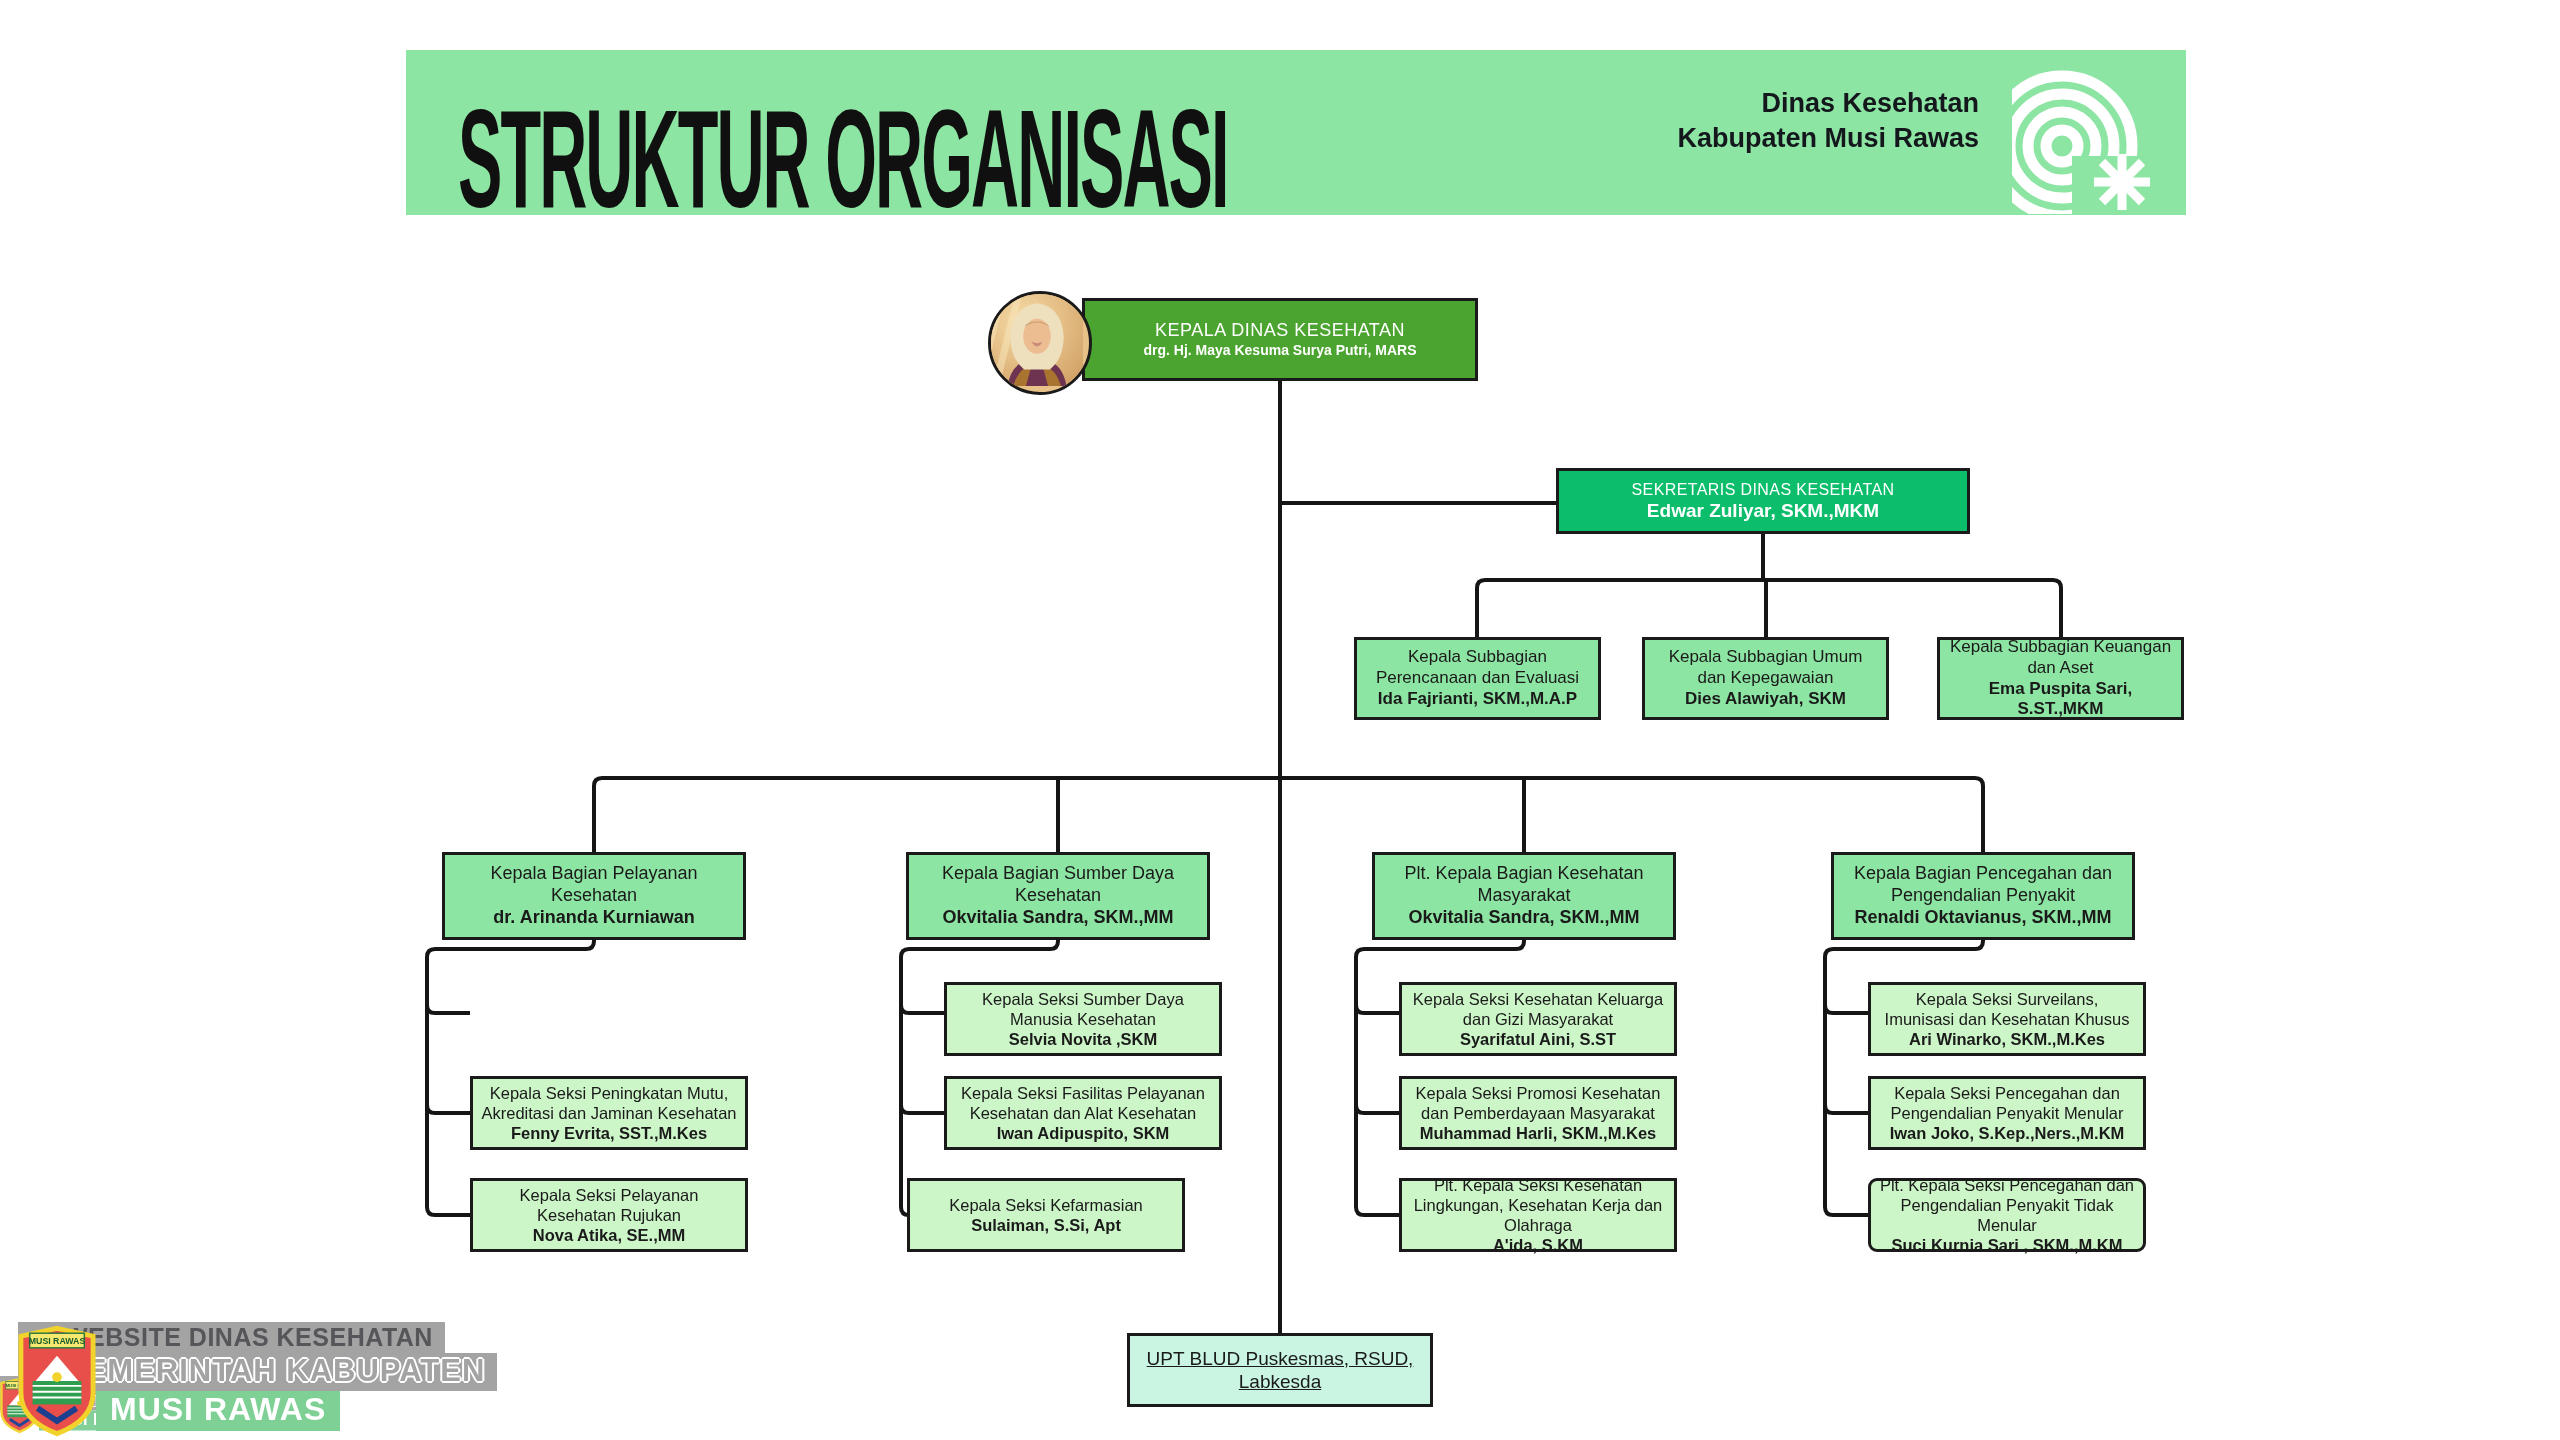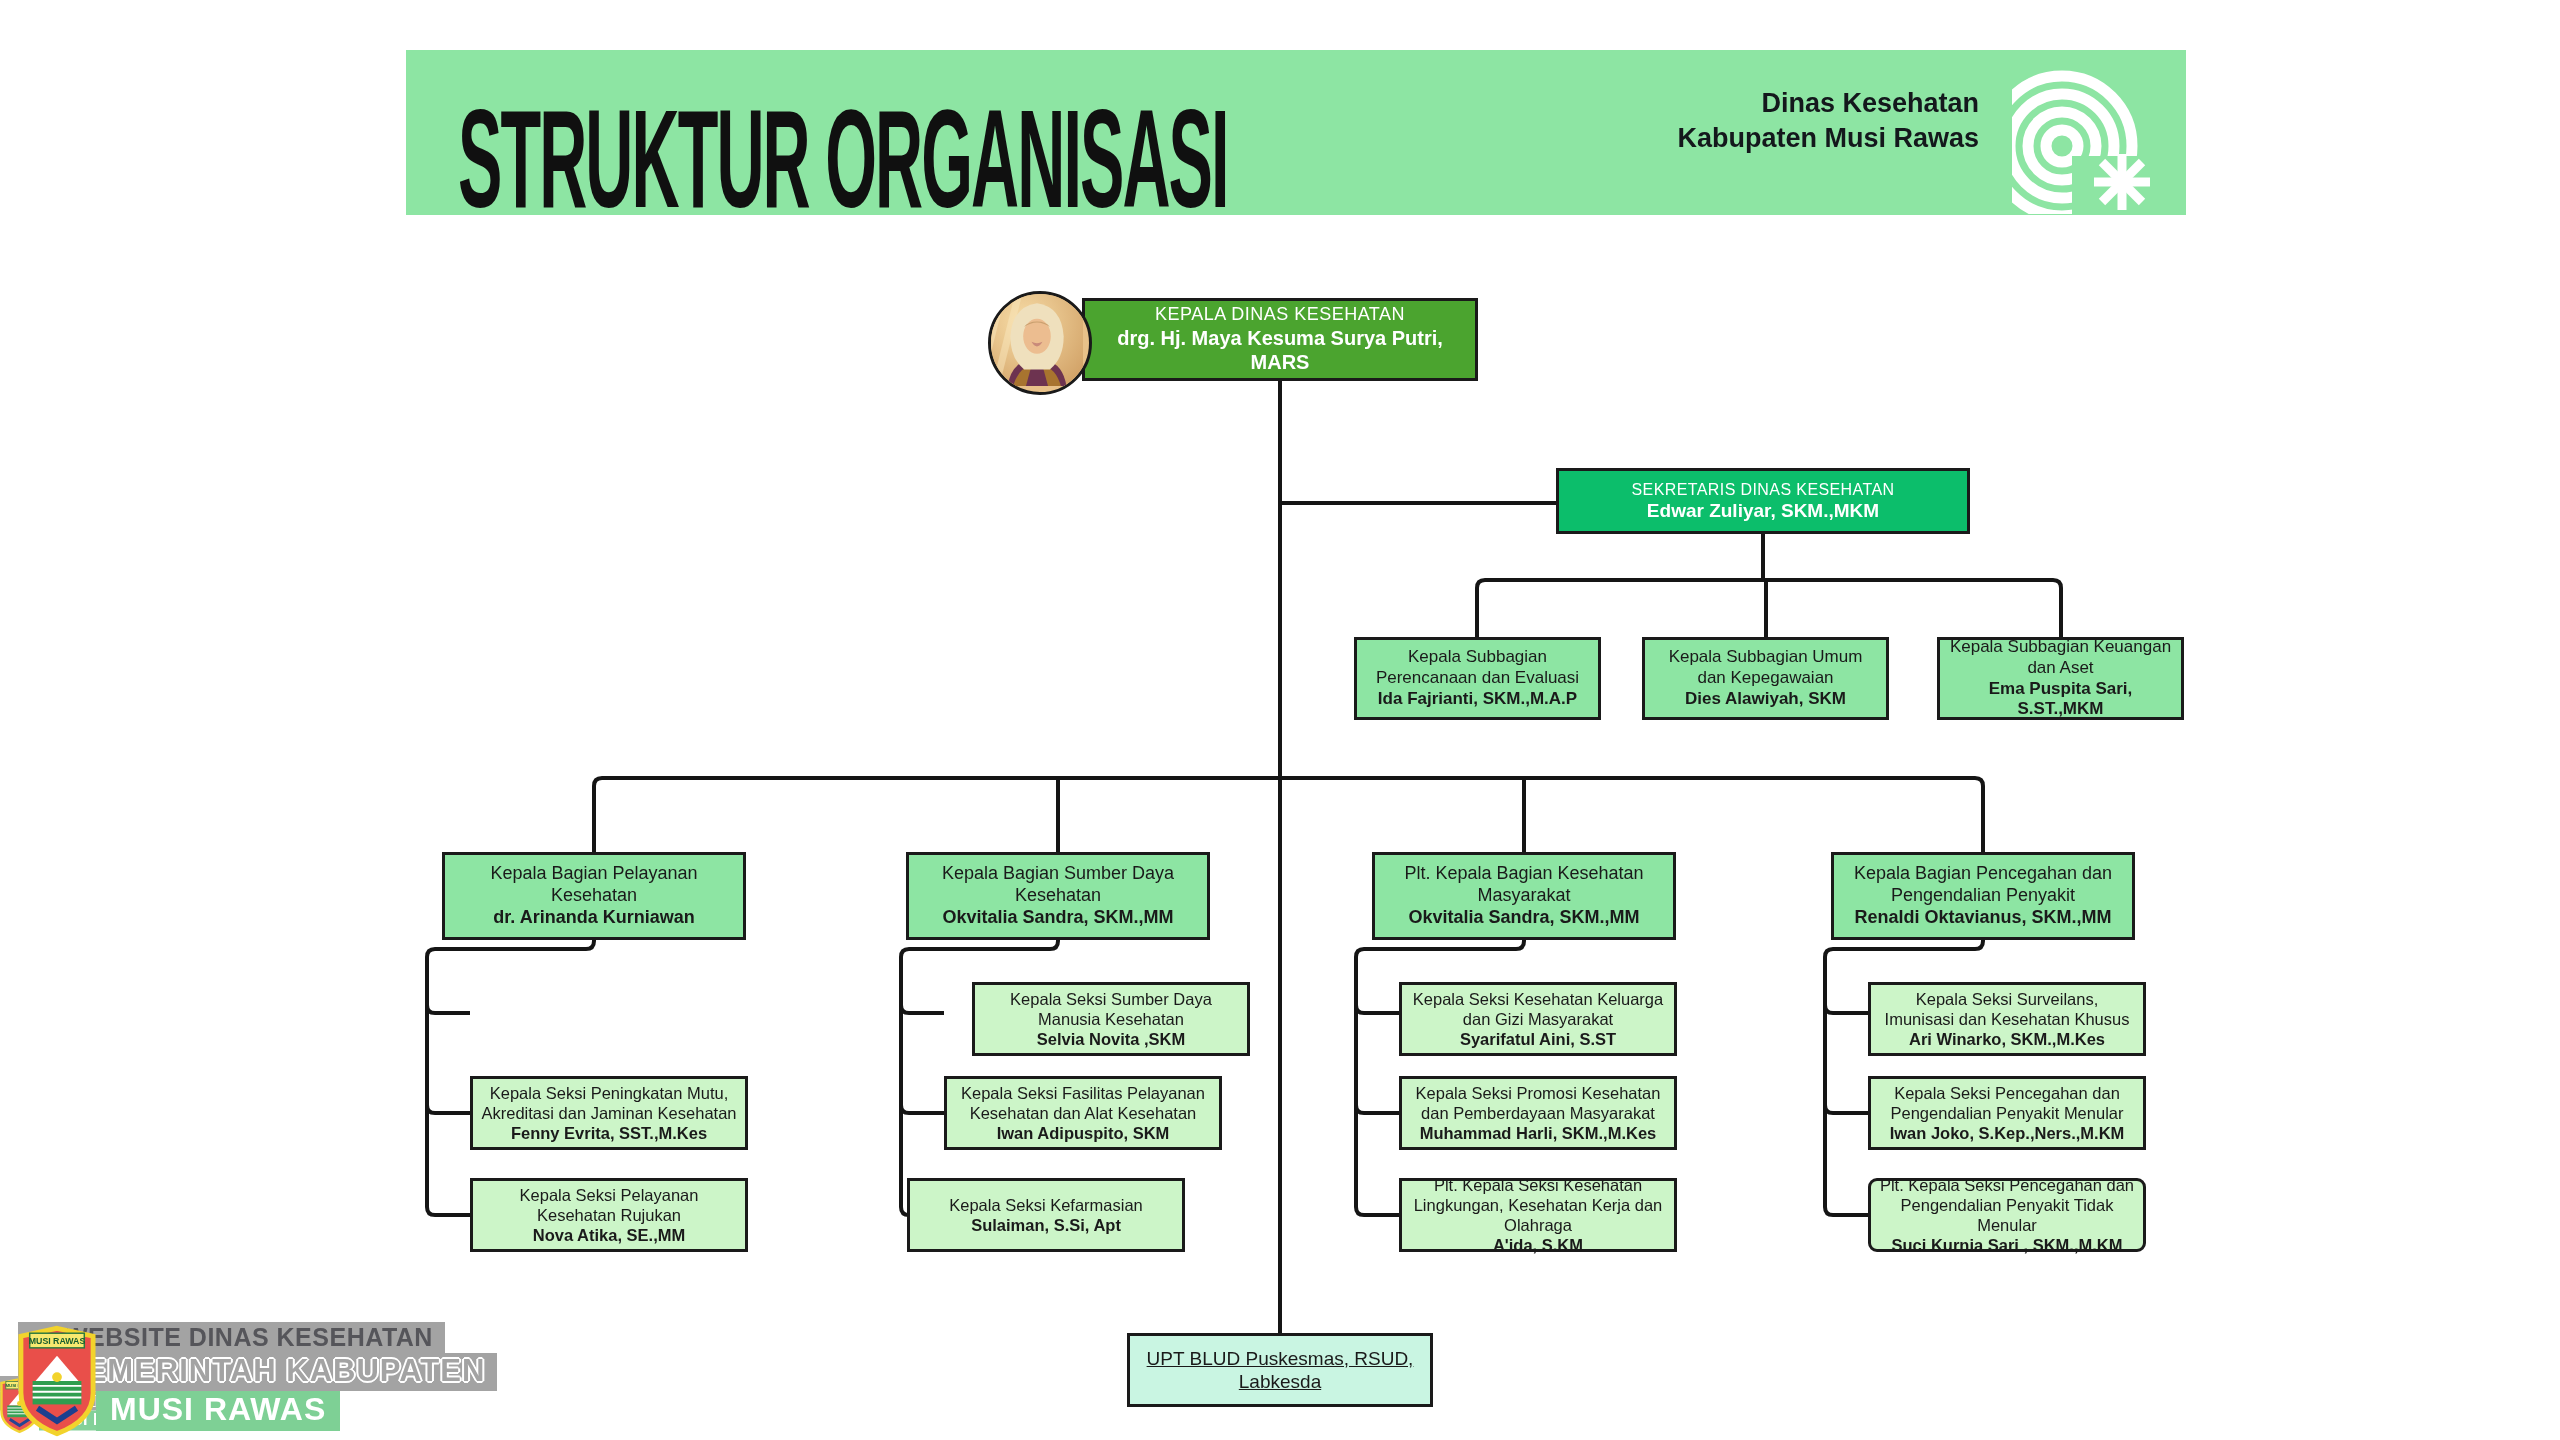--- a/index.html
+++ b/index.html
@@ -17,21 +17,21 @@
 
   
   .box{position:absolute;border:3px solid #1a1a1a;display:flex;flex-direction:column;
        align-items:center;justify-content:center;text-align:center;line-height:1.22;
        padding:4px 8px;box-sizing:border-box;}
   .box .t{font-weight:400;}
   .box .n{font-weight:700;}
 
   .box-kepala{left:1082px;top:298px;width:396px;height:83px;background:#4BA42F;color:#fff;}
   .box-kepala .t{font-size:18px;letter-spacing:.5px;}
-  .box-kepala .n{font-size:20px;}
+  .box-kepala .n{font-size:14px;}
 
   .avatar{position:absolute;left:988px;top:291px;width:98px;height:98px;border-radius:50%;
           border:3px solid #1a1a1a;overflow:hidden;background:#e8c189;z-index:5;}
 
   .box-sekretaris{left:1556px;top:468px;width:414px;height:66px;background:#0CBE6B;color:#fff;}
   .box-sekretaris .t{font-size:16px;letter-spacing:.4px;}
   .box-sekretaris .n{font-size:19px;}
 
   .box-subbag{width:247px;height:83px;background:#8DE5A3;}
   .box-subbag .t,.box-subbag .n{font-size:17px;}
@@ -180,21 +180,21 @@
 
   <div class="box box-seksi" style="left:470px;top:1076px;">
     <div class="t">Kepala Seksi Peningkatan Mutu, Akreditasi dan Jaminan Kesehatan</div>
     <div class="n">Fenny Evrita, SST.,M.Kes</div>
   </div>
   <div class="box box-seksi" style="left:470px;top:1178px;">
     <div class="t">Kepala Seksi Pelayanan Kesehatan Rujukan</div>
     <div class="n">Nova Atika, SE.,MM</div>
   </div>
 
-  <div class="box box-seksi" style="left:944px;top:982px;margin-left:28px;">
+  <div class="box box-seksi" style="left:944px;top:982px;">
     <div class="t">Kepala Seksi Sumber Daya Manusia Kesehatan</div>
     <div class="n">Selvia Novita ,SKM</div>
   </div>
   <div class="box box-seksi" style="left:944px;top:1076px;justify-content:center;">
     <div class="t">Kepala Seksi Fasilitas Pelayanan Kesehatan dan Alat Kesehatan</div>
     <div class="n">Iwan Adipuspito, SKM</div>
   </div>
   <div class="box box-seksi" style="left:907px;top:1178px;">
     <div class="t">Kepala Seksi Kefarmasian</div>
     <div class="n">Sulaiman, S.Si, Apt</div>

